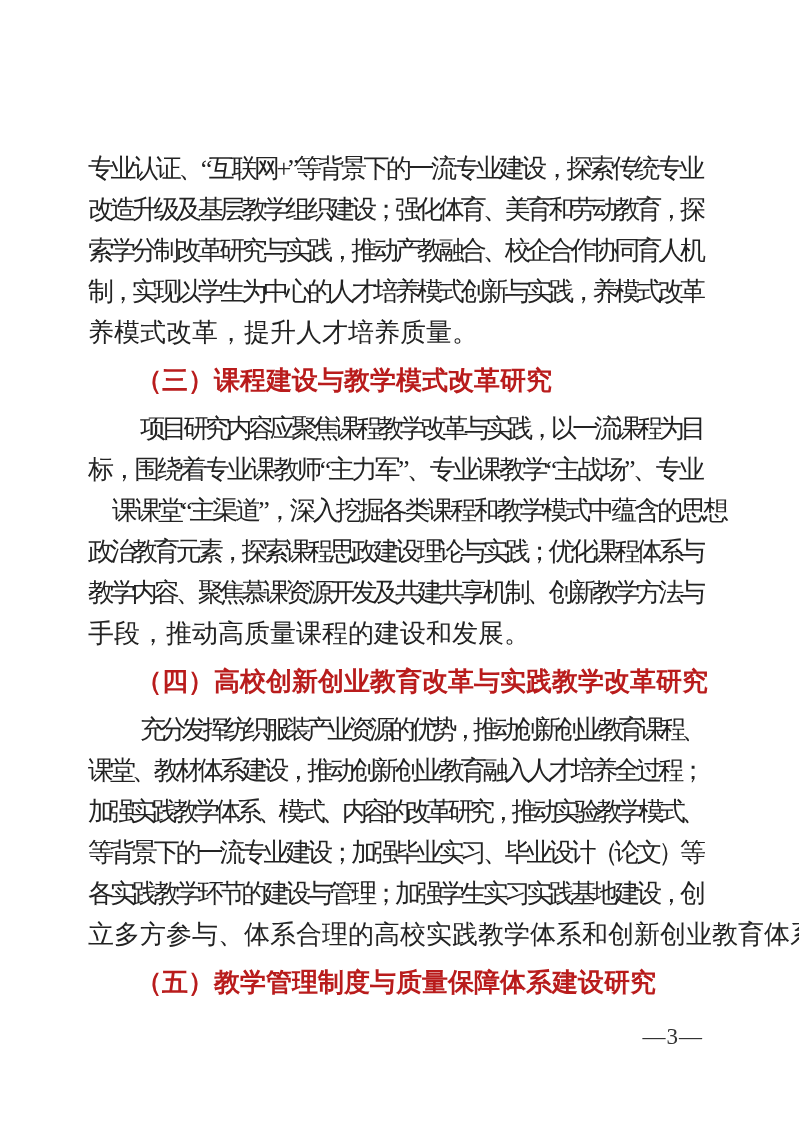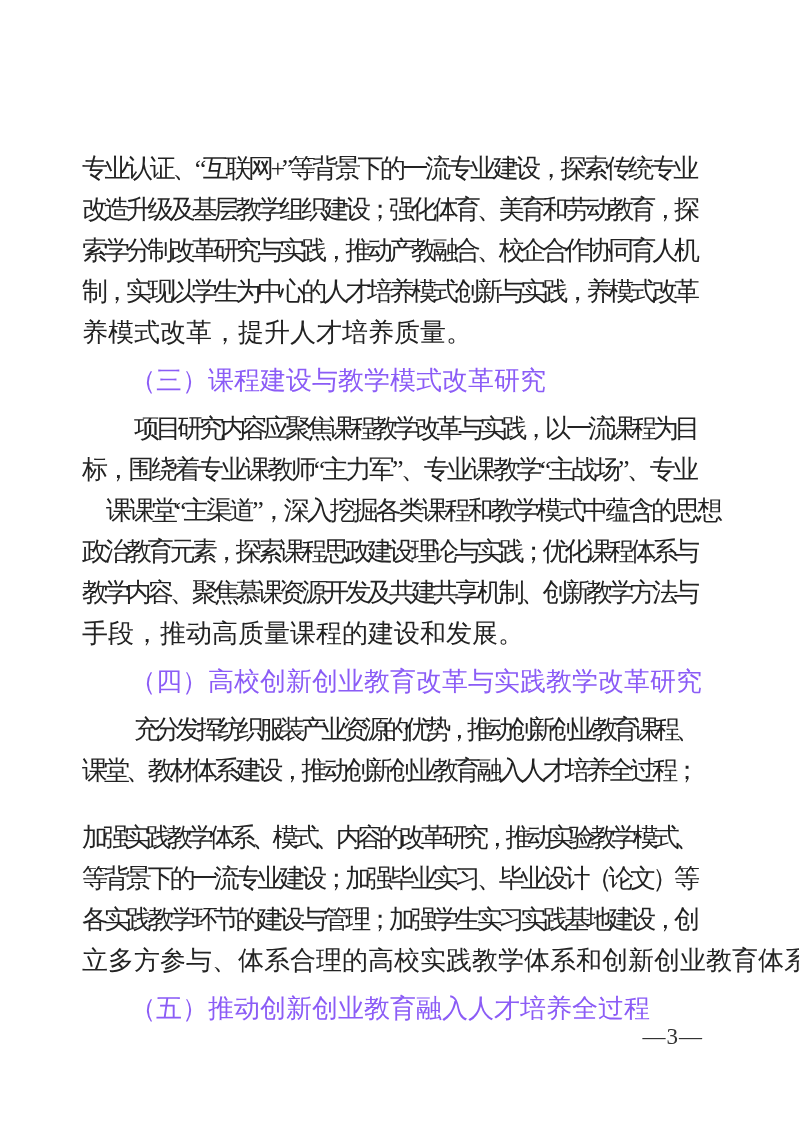--- a/index.html
+++ b/index.html
@@ -11,40 +11,40 @@
     position: relative;
     width: 799px;
     height: 1131px;
     background: #ffffff;
     overflow: hidden;
     font-family: "Liberation Serif", "DejaVu Serif", serif;
     color: #1f1f1f;
   }
   .doc-body {
     position: absolute;
-    left: 82px;
+    left: 88px;
     top: 148px;
     width: 614px;
   }
   .line {
     font-size: 26px;
     line-height: 41px;
     height: 41px;
     white-space: nowrap;
     color: #232323;
   }
   .line.indent {
     padding-left: 52px;
   }
   .heading {
     font-size: 26px;
     line-height: 41px;
     height: 41px;
-    font-weight: normal;
-    color: #8b5cf6;
+    font-weight: bold;
+    color: #b91c1c;
     padding-left: 48px;
     white-space: nowrap;
     margin-top: 7px;
     margin-bottom: 7px;
   }
   .page-number {
     position: absolute;
     top: 1024px;
     right: 96px;
     font-size: 23px;
@@ -71,21 +71,21 @@
         <div class="line just" style="letter-spacing: -2.82759px; text-align: center;">标，围绕着专业课教师“主力军”、专业课教学“主战场”、专业</div>
         <div class="line just" style="letter-spacing: -3.03571px; margin-left: 24px;">课课堂“主渠道”，深入挖掘各类课程和教学模式中蕴含的思想</div>
         <div class="line just" style="letter-spacing: -4.07143px;">政治教育元素，探索课程思政建设理论与实践；优化课程体系与</div>
         <div class="line just" style="letter-spacing: -4.07143px;">教学内容、聚焦慕课资源开发及共建共享机制、创新教学方法与</div>
         <div class="line">手段，推动高质量课程的建设和发展。</div>
       </div>
       <div class="heading">（四）高校创新创业教育改革与实践教学改革研究</div>
       <div>
         <div class="line just indent" style="letter-spacing: -5.18519px;">充分发挥纺织服装产业资源的优势，推动创新创业教育课程、</div>
         <div class="line just" style="letter-spacing: -4.07143px;">课堂、教材体系建设，推动创新创业教育融入人才培养全过程；</div>
-        <div class="line just" style="letter-spacing: -4.82759px; margin-top: 26px;">加强实践教学体系、模式、内容的改革研究，推动实验教学模式、</div>
+        <div class="line just" style="letter-spacing: -4.82759px;">加强实践教学体系、模式、内容的改革研究，推动实验教学模式、</div>
         <div class="line just" style="letter-spacing: -4.07143px;">等背景下的一流专业建设；加强毕业实习、毕业设计（论文）等</div>
         <div class="line just" style="letter-spacing: -4.07143px;">各实践教学环节的建设与管理；加强学生实习实践基地建设，创</div>
         <div class="line">立多方参与、体系合理的高校实践教学体系和创新创业教育体系。</div>
       </div>
-      <div class="heading">（五）推动创新创业教育融入人才培养全过程</div>
+      <div class="heading">（五）教学管理制度与质量保障体系建设研究</div>
     </div>
   <div class="page-number">—3—</div>
 </div>
 
 </body></html>

